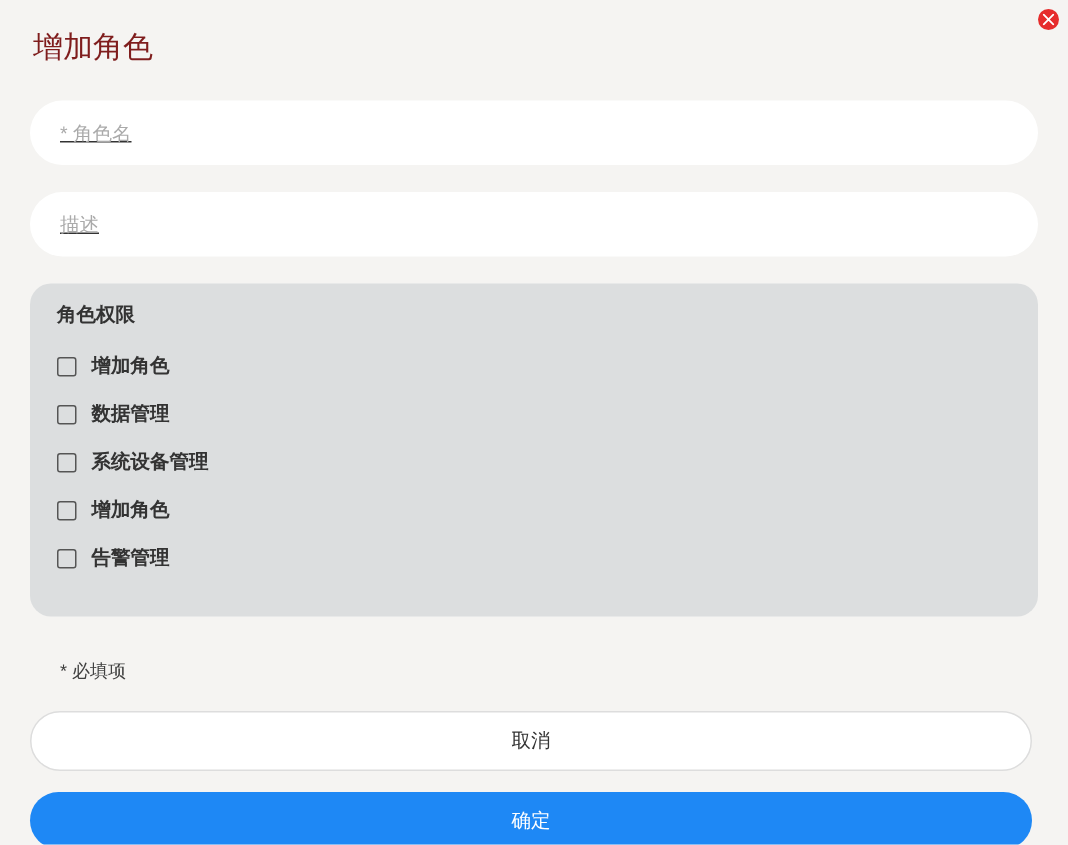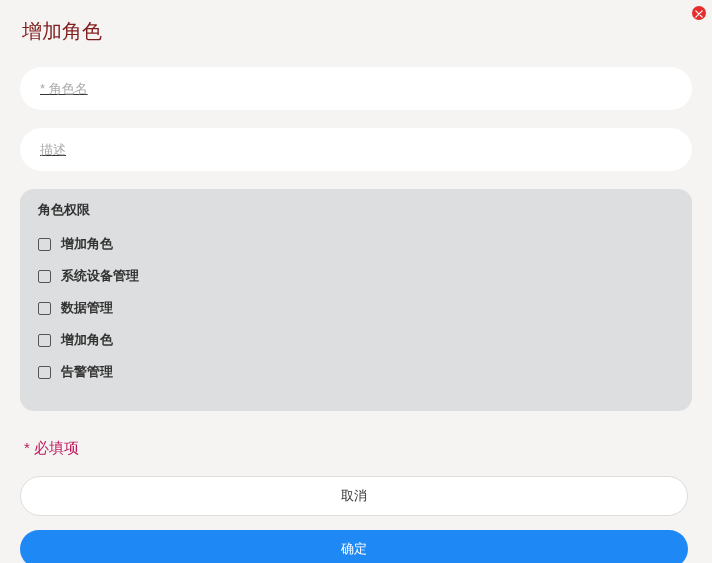--- a/index.html
+++ b/index.html
@@ -85,23 +85,23 @@
       border-radius: 2px;
       margin-right: 10px;
       background: transparent;
       flex-shrink: 0;
     }
     .permission-label {
       font-size: 13px;
       color: #333;
     }
     .required-note {
-      color: #be185d;
-      font-size: 15px;
-      margin-left: 4px;
+      color: #404040;
+      font-size: 12px;
+      margin-left: 20px;
       margin-bottom: 18px;
     }
     .button-row {
       display: flex;
       justify-content: center;
       gap: 14px;
       padding-right: 4px;
       flex-direction: column;
     }
     .btn {
@@ -143,25 +143,25 @@
 
   <div class="permissions-panel">
     <div class="permissions-title">角色权限</div>
 
     <div class="permission-item">
       <span class="checkbox"></span>
       <span class="permission-label">增加角色</span>
     </div>
     <div class="permission-item">
       <span class="checkbox"></span>
-      <span class="permission-label">系统设备管理</span>
+      <span class="permission-label">数据管理</span>
     </div>
     <div class="permission-item">
       <span class="checkbox"></span>
-      <span class="permission-label">数据管理</span>
+      <span class="permission-label">系统设备管理</span>
     </div>
     <div class="permission-item">
       <span class="checkbox"></span>
       <span class="permission-label">增加角色</span>
     </div>
     <div class="permission-item">
       <span class="checkbox"></span>
       <span class="permission-label">告警管理</span>
     </div>
   </div>

